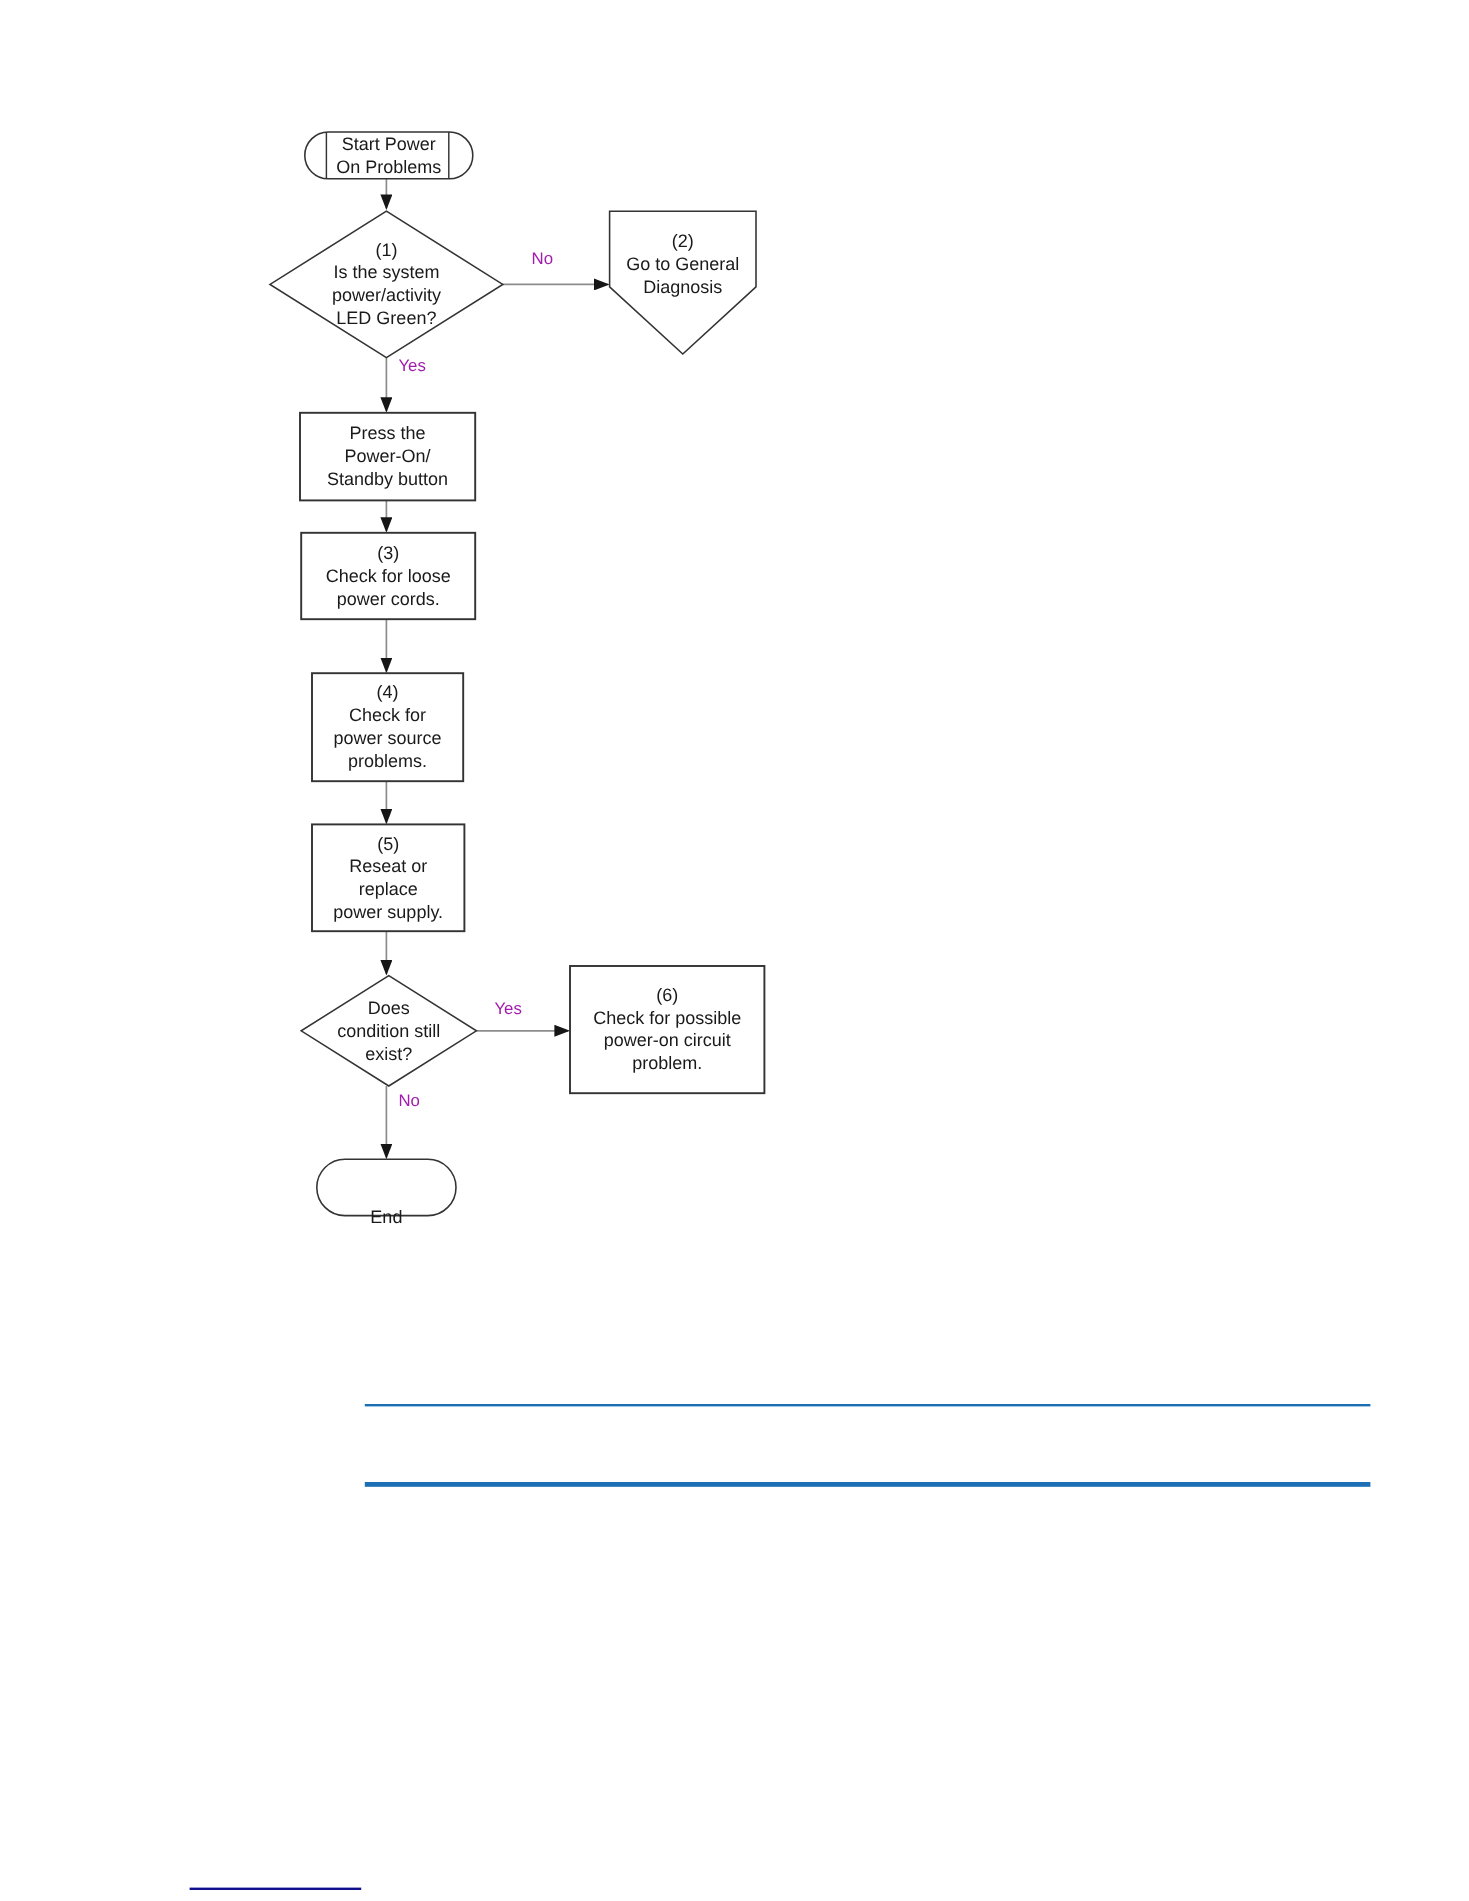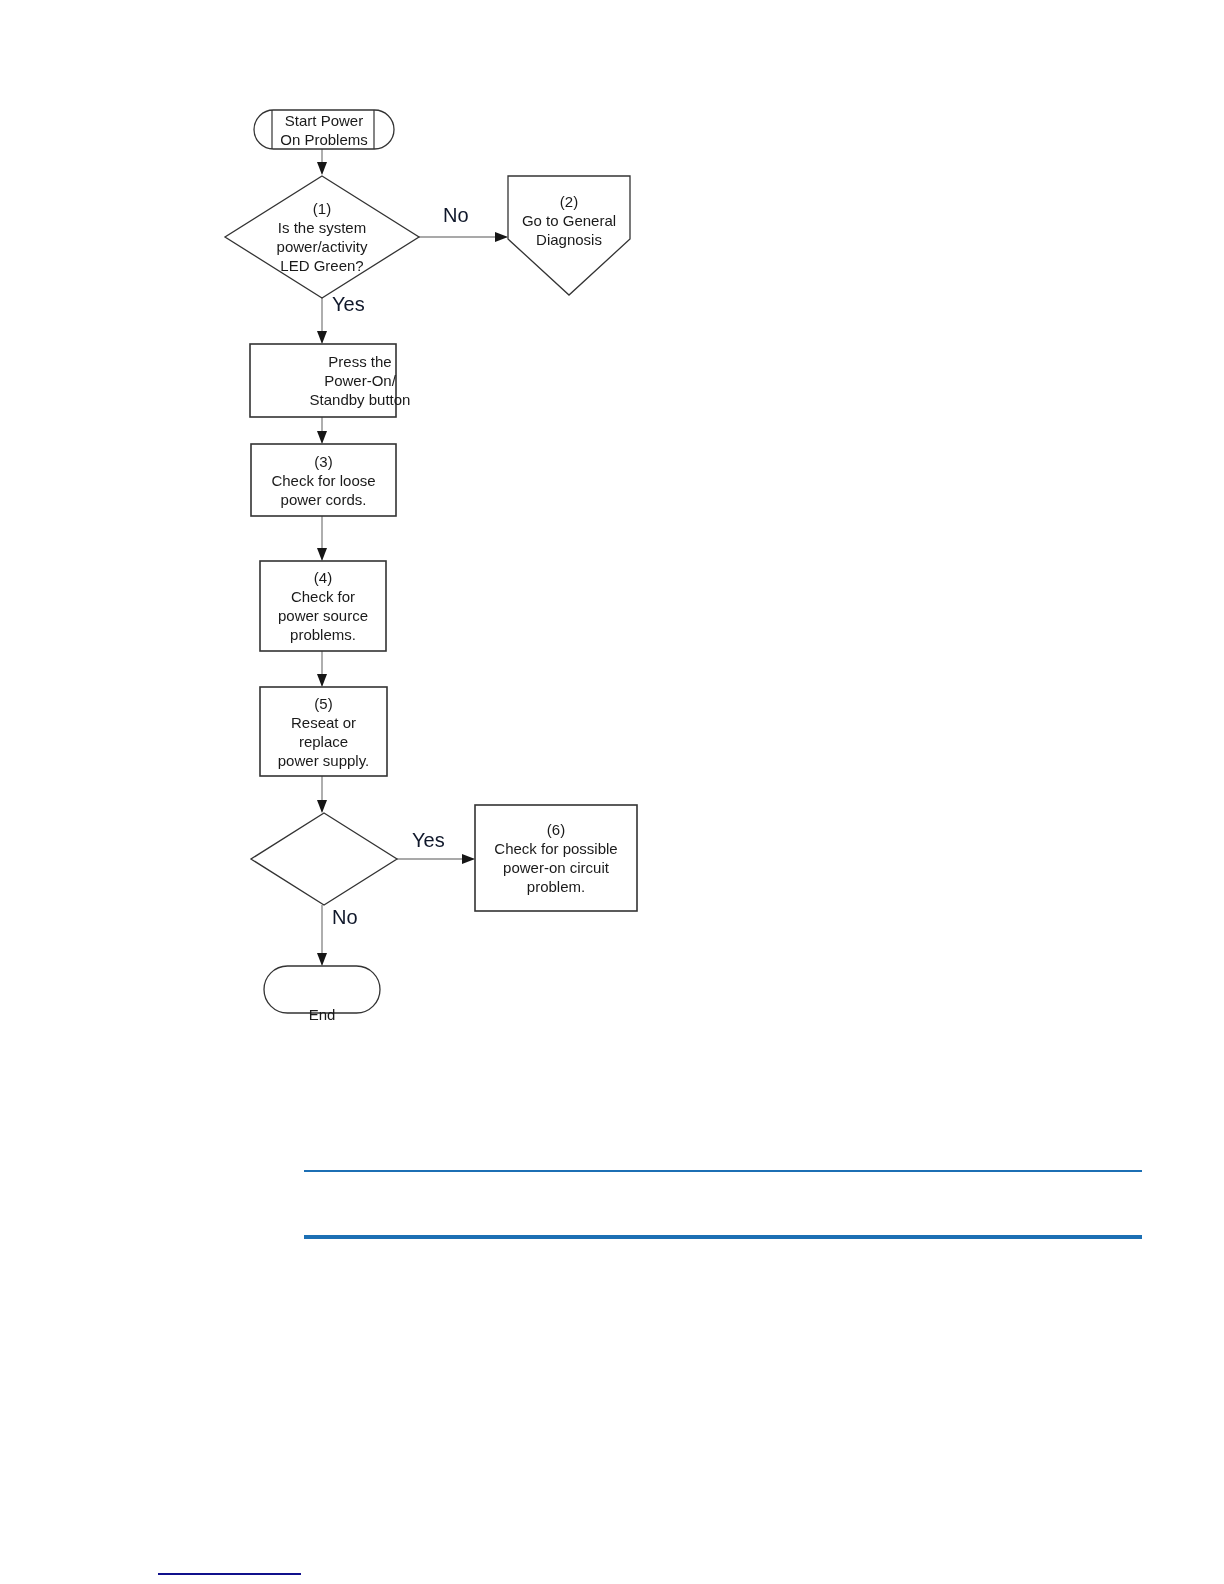--- a/index.html
+++ b/index.html
@@ -30,37 +30,37 @@
     align-items: center;
     justify-content: center;
     text-align: center;
     white-space: pre-line;
     font-size: 15px;
     line-height: 19px;
     color: #1a1a1a;
   }
   .edge-label {
     position: absolute;
-    font-size: 20px;
+    font-size: 14px;
     line-height: 18px;
-    color: #0f172a;
+    color: #a21caf;
   }
   .rule {
     position: absolute;
     background: #1c6fb4;
   }
   .rule-note-top    { left: 273px; top: 1170px; width: 838px; height: 2px; }
   .rule-note-bottom { left: 273px; top: 1235px; width: 838px; height: 4px; }
   .rule-footnote    { left: 127px; top: 1573px; width: 143px; height: 2px; background: #10108c; }
 
   
   .lbl-start { left: 227px; top: 110px; width: 132px; height: 40px; }
   .lbl-d1    { left: 196px; top: 178px; width: 190px; height: 118px; }
   .lbl-n2    { left: 478px; top: 184px; width: 120px; height: 72px; }
-  .lbl-press { left: 219px; top: 345px; width: 146px; height: 71px; padding-left: 37px; }
+  .lbl-press { left: 219px; top: 345px; width: 146px; height: 71px; }
   .lbl-n3    { left: 220px; top: 445px; width: 145px; height: 70px; }
   .lbl-n4    { left: 229px; top: 562px; width: 126px; height: 88px; }
   .lbl-n5    { left: 229px; top: 688px; width: 127px; height: 87px; }
   .lbl-d2    { left: 210px; top: 815px; width: 166px; height: 88px; }
   .lbl-n6    { left: 446px; top: 807px; width: 158px; height: 102px; }
   .lbl-end   { left: 233px; top: 992px; width: 116px; height: 45px; }
 
   
   .elbl-no1  { left: 412px; top: 206px; }
   .elbl-yes1 { left: 301px; top: 295px; }
@@ -129,20 +129,23 @@
 Check for loose
 power cords.</div>
   <div class="node-label lbl-n4">(4)
 Check for
 power source
 problems.</div>
   <div class="node-label lbl-n5">(5)
 Reseat or
 replace
 power supply.</div>
+  <div class="node-label lbl-d2">Does
+condition still
+exist?</div>
   <div class="node-label lbl-n6">(6)
 Check for possible
 power-on circuit
 problem.</div>
   <div class="node-label lbl-end">End</div>
 
   <div class="edge-label elbl-no1">No</div>
   <div class="edge-label elbl-yes1">Yes</div>
   <div class="edge-label elbl-yes2">Yes</div>
   <div class="edge-label elbl-no2">No</div>

